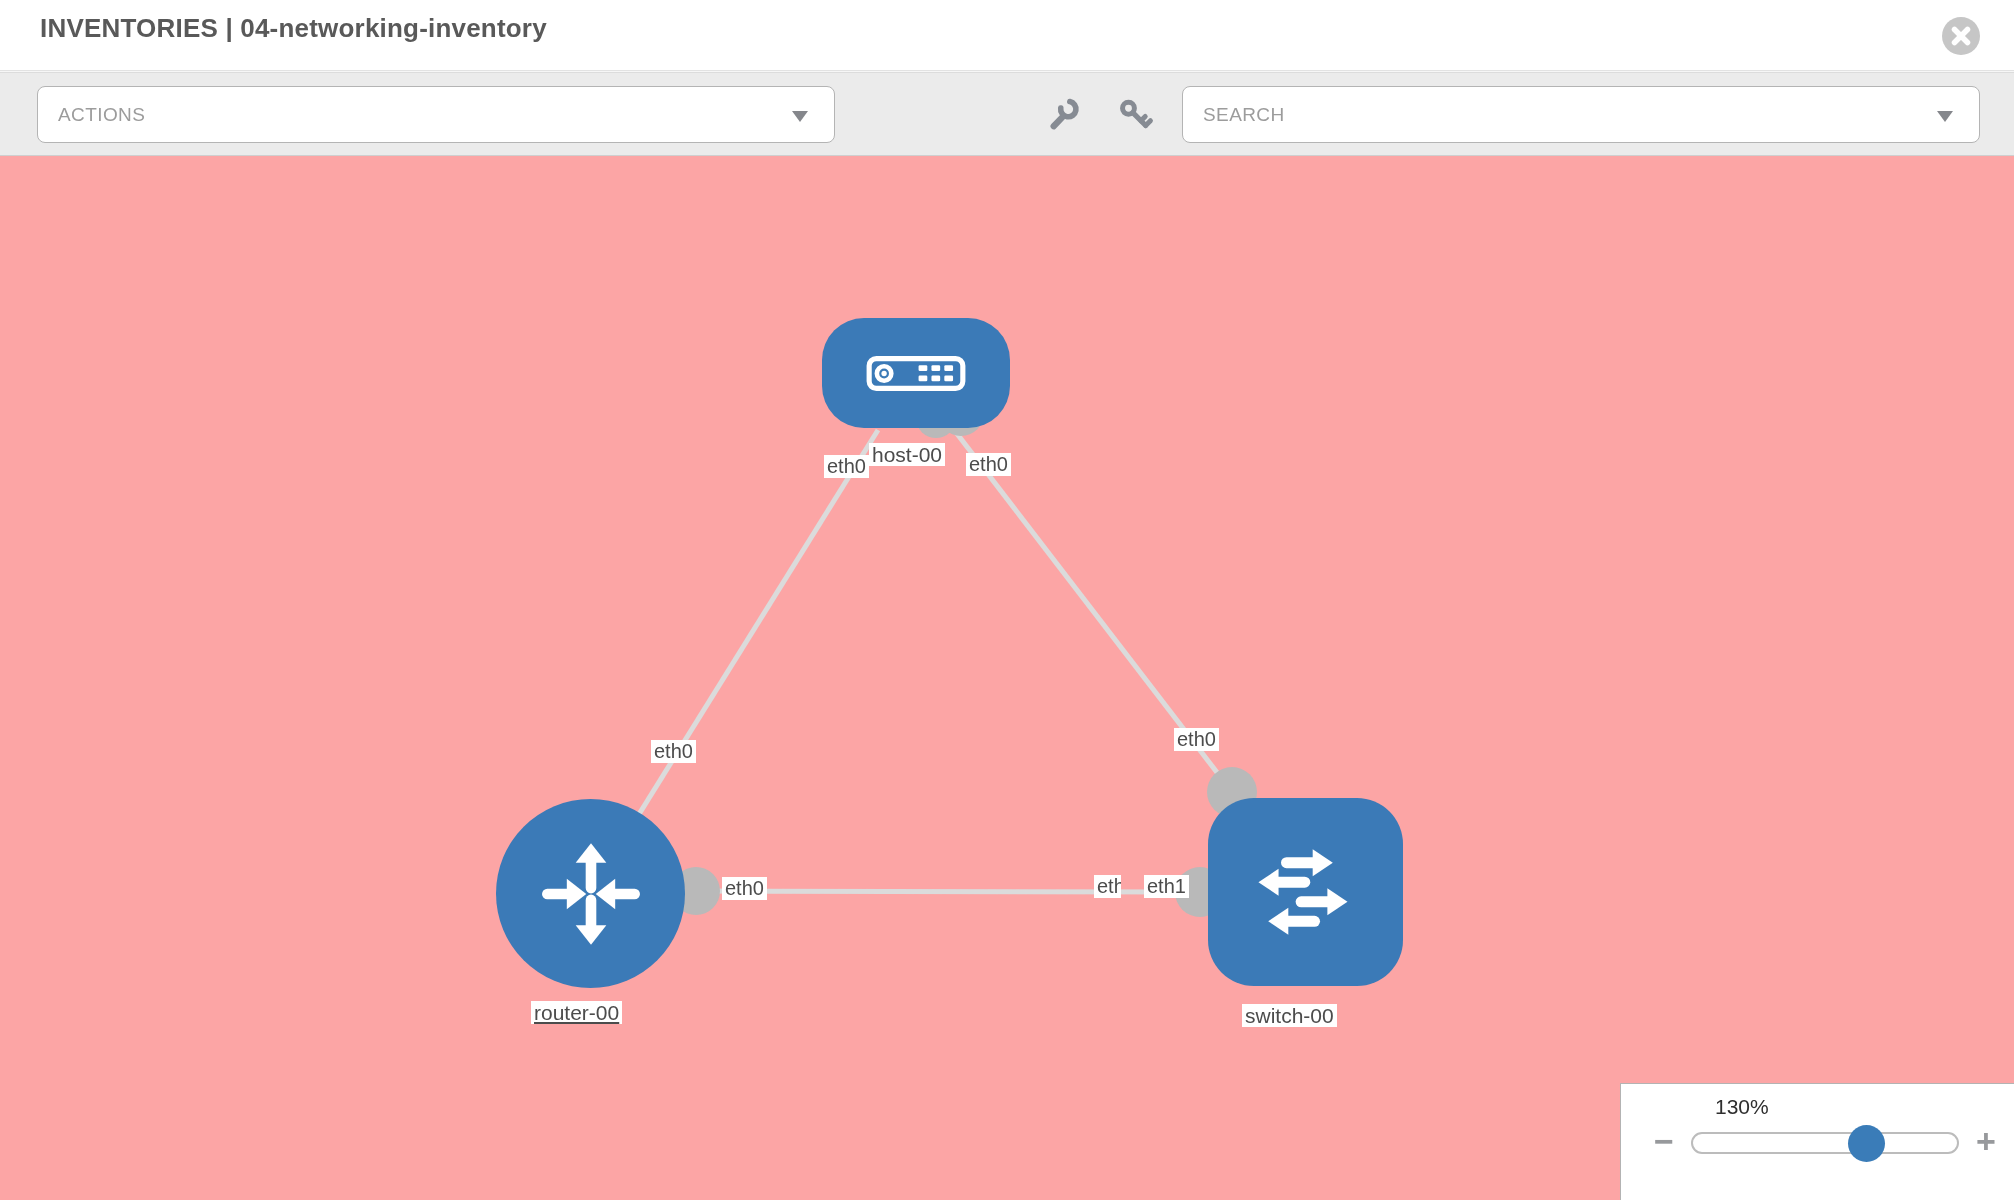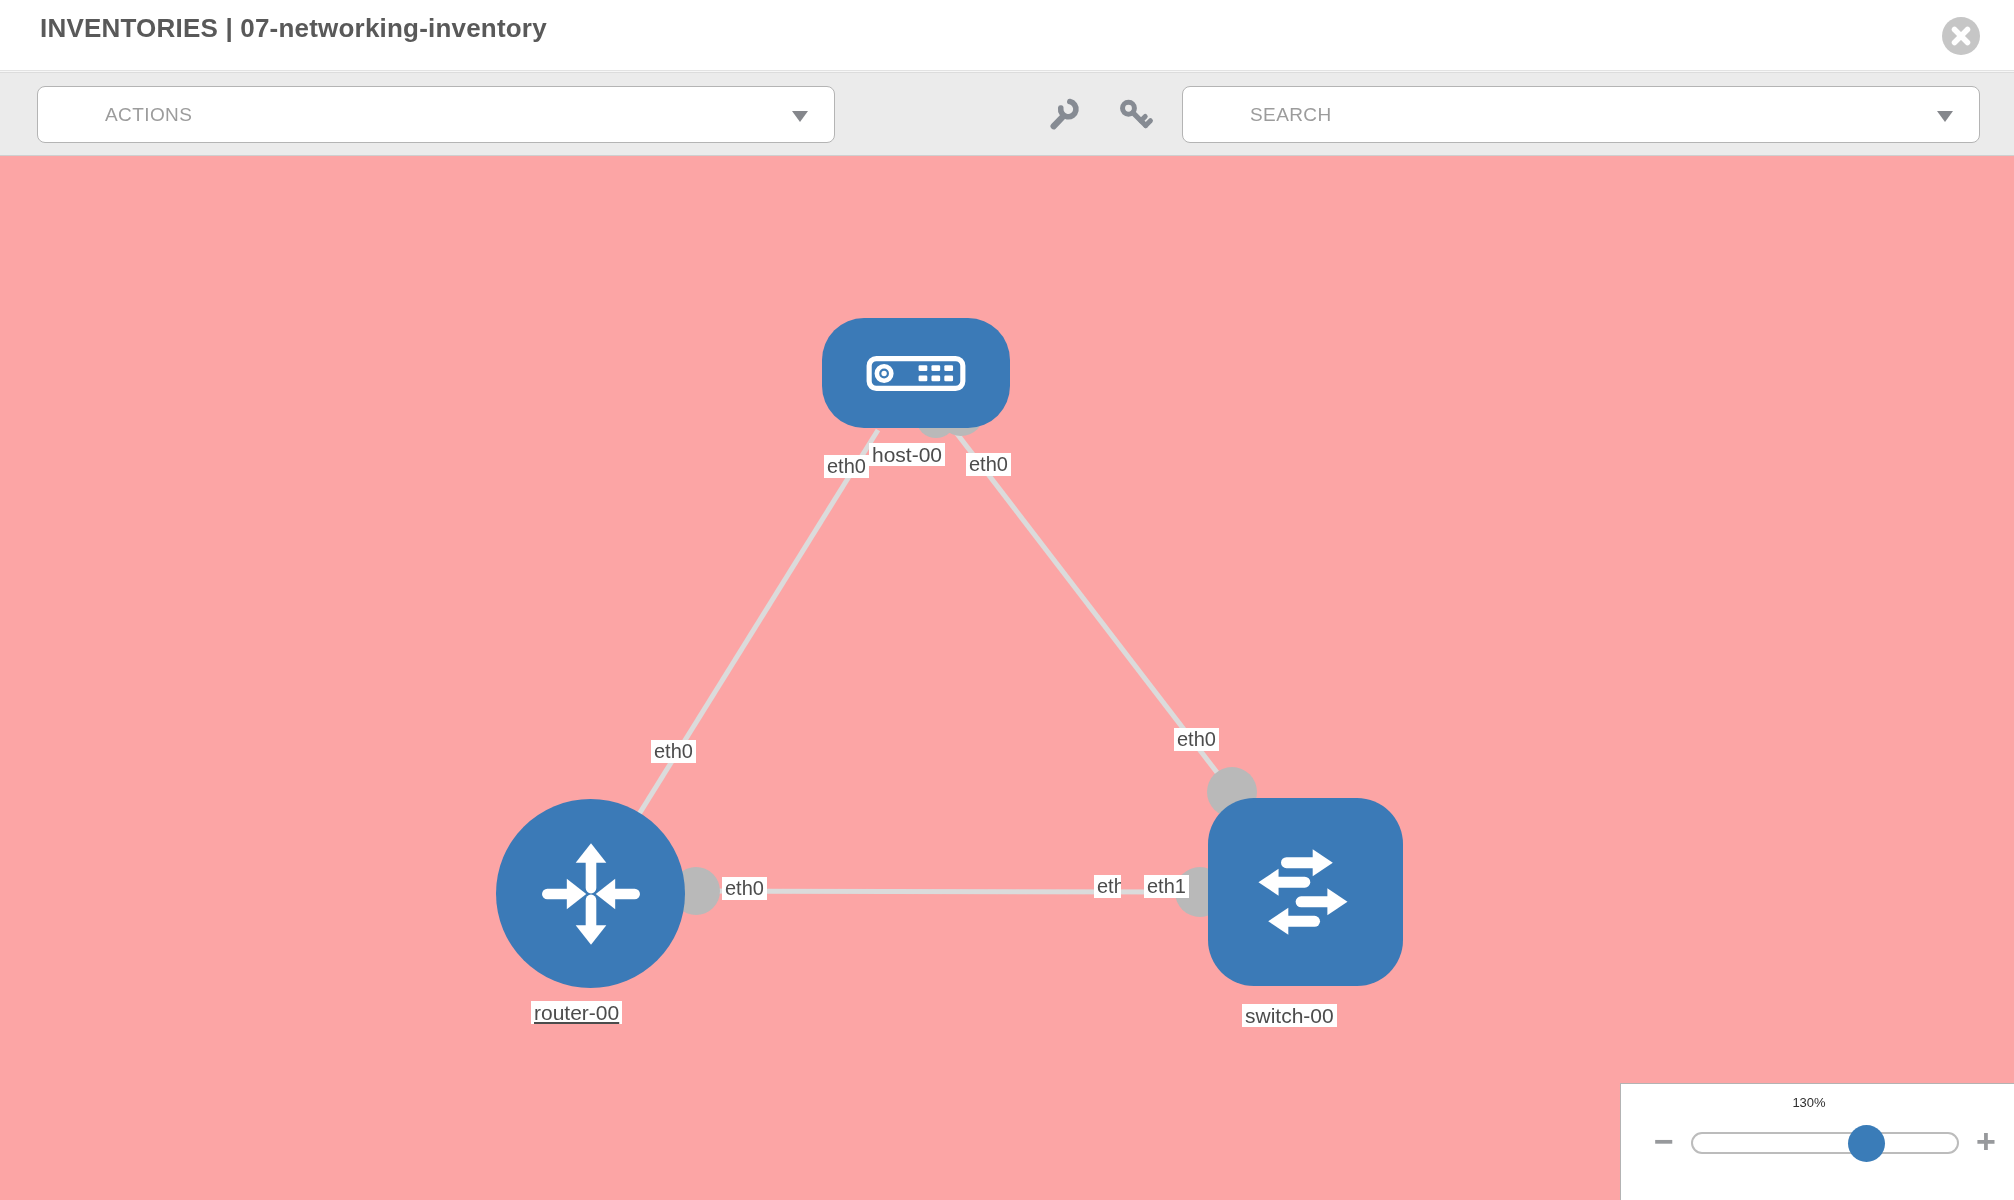--- a/index.html
+++ b/index.html
@@ -13,21 +13,21 @@
                 color:#595959; letter-spacing:.2px; }
   .close-btn { position:absolute; left:1942px; top:17px; width:38px; height:38px;
                border:none; background:transparent; cursor:pointer; padding:0; }
 
   
   .toolbar { position:absolute; left:0; top:72px; width:2014px; height:84px;
              background:#ebebeb; border-top:1px solid #dcdcdc; border-bottom:1px solid #cfcfcf; }
   .select { position:absolute; top:13px; height:57px; background:#ffffff;
             border:1px solid #b4b4b4; border-radius:8px; display:flex; align-items:center;
             cursor:pointer; }
-  .select .sel-label { padding-left:20px; font-size:19px; color:#9c9c9c; letter-spacing:.4px;margin-left:47px; }
+  .select .sel-label { padding-left:20px; font-size:19px; color:#9c9c9c; letter-spacing:.4px; }
   .select .caret { position:absolute; right:26px; top:24px; width:0; height:0;
                    border-left:8px solid transparent; border-right:8px solid transparent;
                    border-top:11px solid #85878c; }
   .select.actions { left:37px;  width:798px; }
   .select.search  { left:1182px; width:798px;text-align:right; }
   .toolbar-icon { position:absolute; cursor:pointer; }
   .wrench { left:1046px; top:24px; }
   .key    { left:1116px; top:24px; }
 
   
@@ -41,37 +41,37 @@
   .node.switch { left:1208px; top:642px; width:195px; height:188px; border-radius:46px; }
 
   .chip { position:absolute; z-index:3; background:#ffffff; color:#4c4c4c; white-space:nowrap; }
   .chip.name  { font-size:21px; line-height:23px; padding:0 3px; }
   .chip.iface { font-size:20px; line-height:21px; padding:1px 3px; }
   .chip.clip  { width:27px; overflow:hidden; padding-right:0; }
 
   
   .zoom-panel { position:absolute; left:1620px; top:1083px; width:395px; height:118px;
                 background:#ffffff; border:1px solid #b3b3b3; z-index:4; }
-  .zoom-level { position:absolute; left:88px; top:11px; width:200px; text-align:center;
-                font-size:13px; color:#2f2f2f; }
+  .zoom-level { position:absolute; left:94px; top:11px; width:200px; text-align:left;
+                font-size:21px; color:#2f2f2f; }
   .zoom-sym { position:absolute; width:36px; height:30px; text-align:center;
               font-size:34px; font-weight:700; color:#97999c; line-height:26px;
               cursor:pointer; user-select:none; }
   .zoom-minus { left:25px;  top:44px; }
   .zoom-plus  { left:347px; top:44px; }
   .zoom-track { position:absolute; left:70px; top:48px; width:268px; height:22px;
                 background:#ffffff; border:2px solid #bcbcbc; border-radius:11px; cursor:pointer; }
   .zoom-thumb { position:absolute; left:155px; top:-9px; width:37px; height:37px;
                 border-radius:50%; background:#3a7cb8; cursor:pointer; }
 </style>
 </head>
 <body>
 
 <div class="header">
-  <div class="page-title">INVENTORIES | 07-networking-inventory</div>
+  <div class="page-title">INVENTORIES | 04-networking-inventory</div>
   <button class="close-btn">
     <svg width="38" height="38" viewBox="0 0 38 38">
       <circle cx="19" cy="19" r="19" fill="#c6c6c6"></circle>
       <line x1="12.5" y1="12.5" x2="25.5" y2="25.5" stroke="#ffffff" stroke-width="5.5" stroke-linecap="round"></line>
       <line x1="25.5" y1="12.5" x2="12.5" y2="25.5" stroke="#ffffff" stroke-width="5.5" stroke-linecap="round"></line>
     </svg>
   </button>
 </div>
 
 <div class="toolbar">

